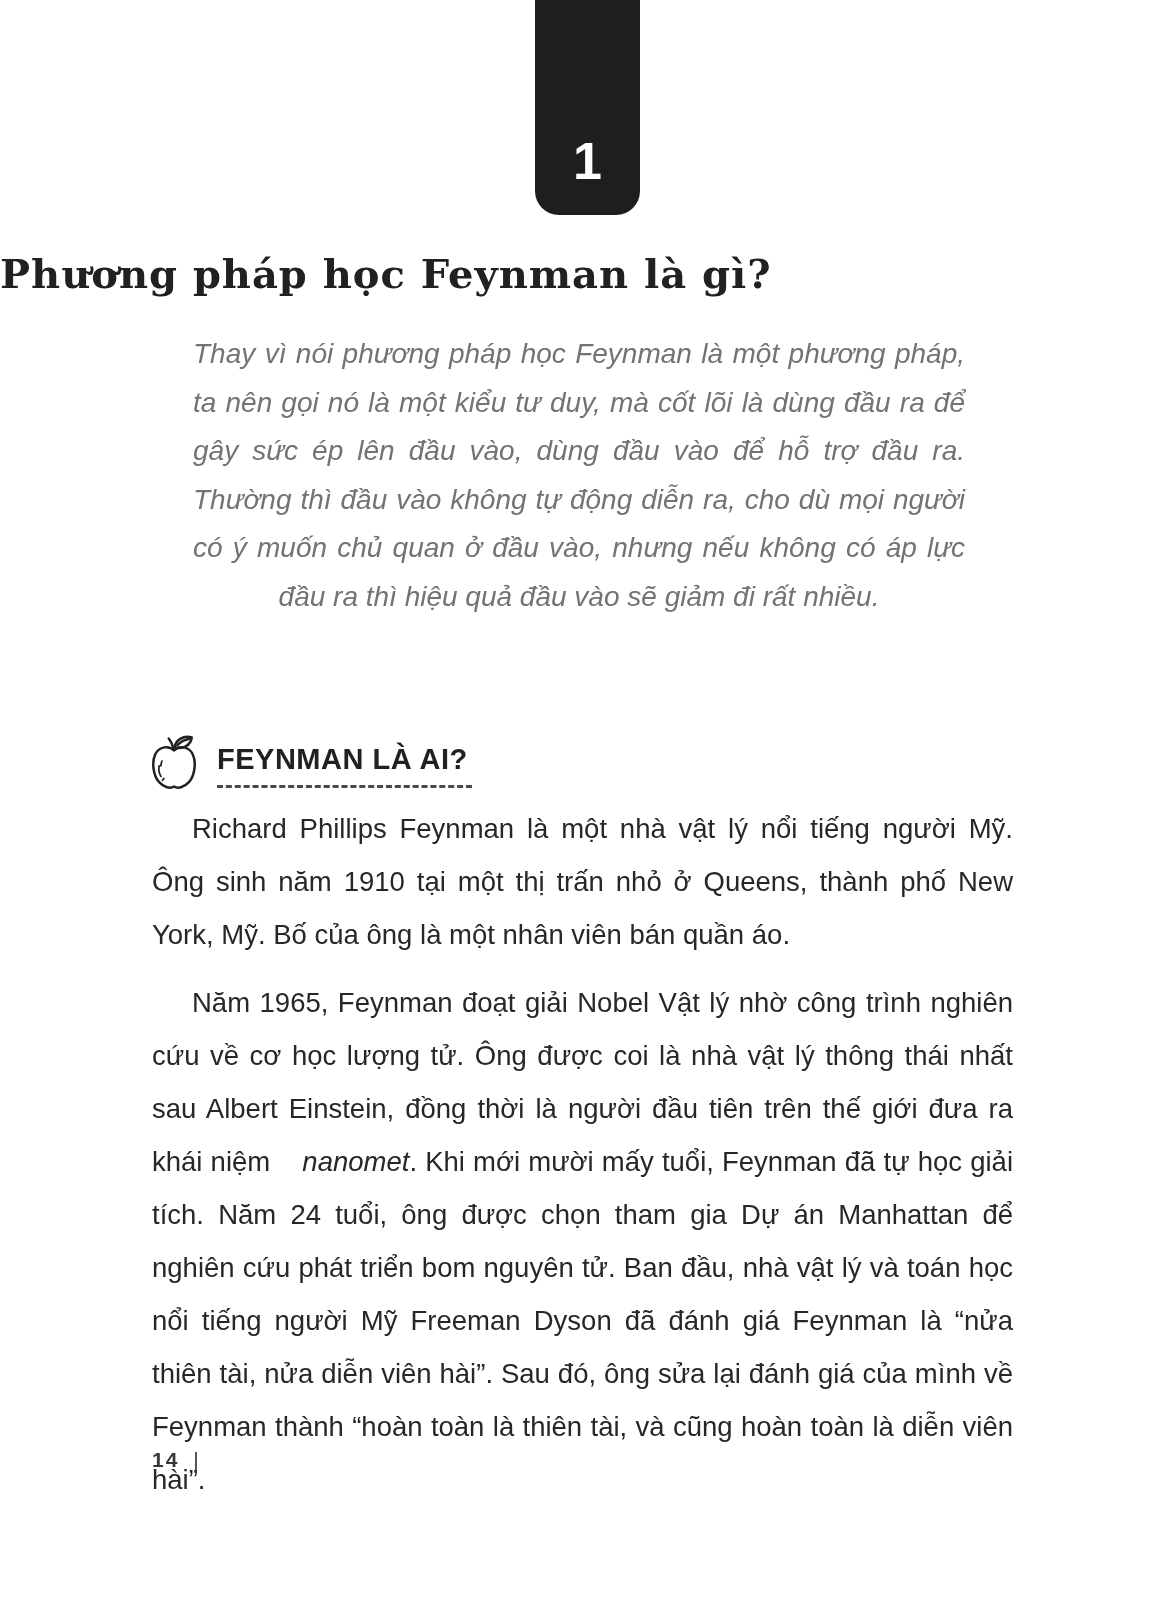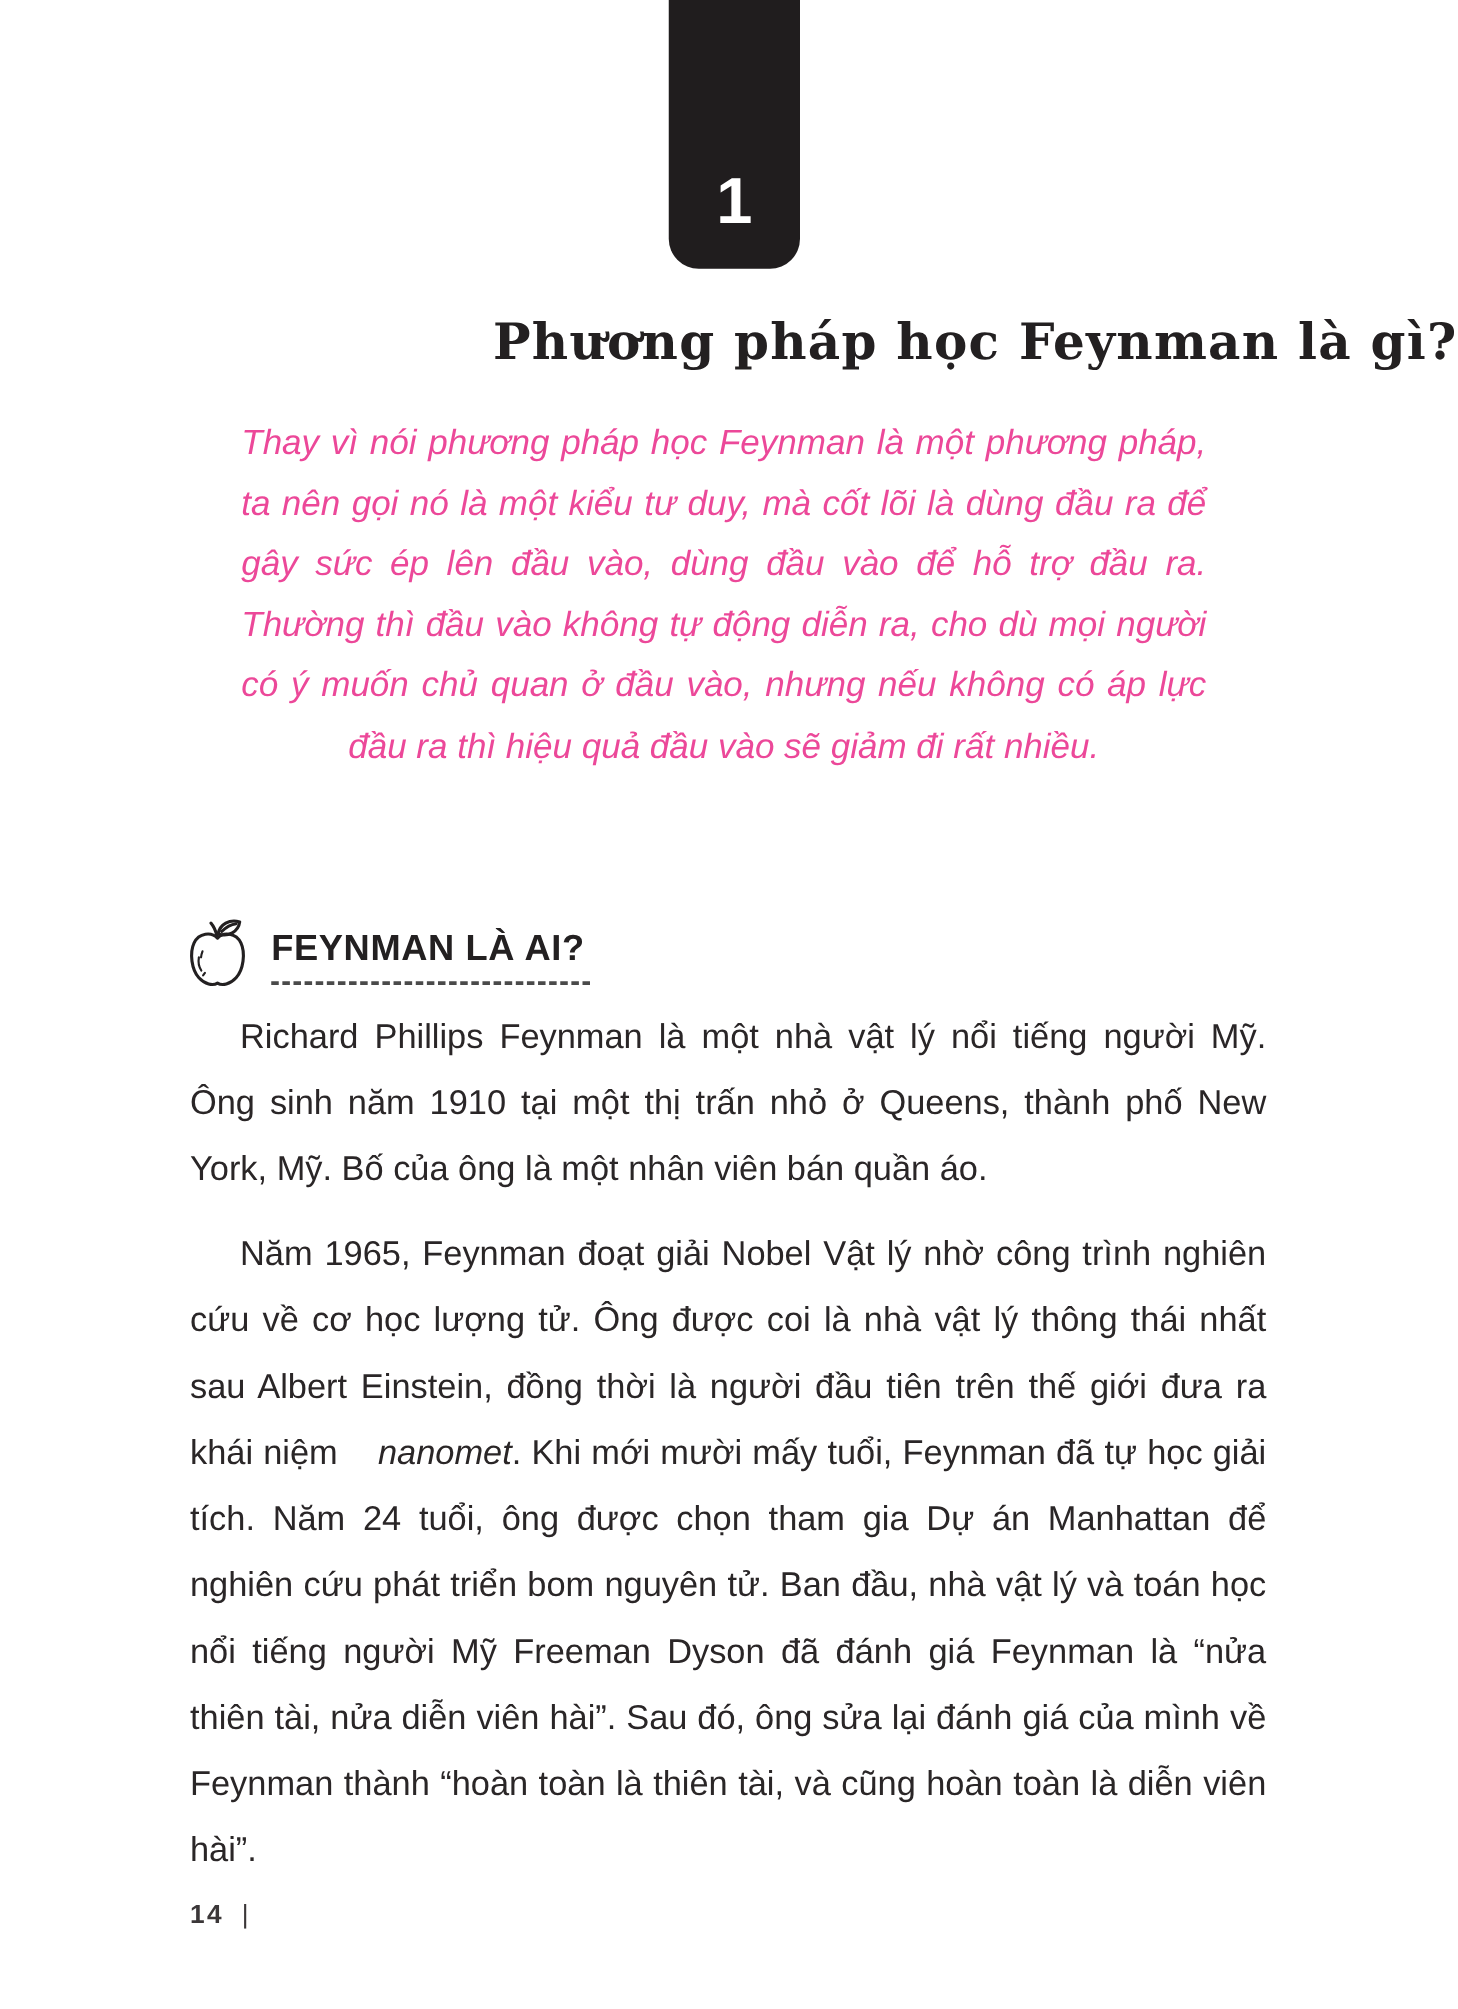--- a/index.html
+++ b/index.html
@@ -22,32 +22,32 @@
   }
   .chapter-num{
     color:#ffffff;
     font-weight:700;font-size:52px;line-height:1;
     padding-bottom:28px;
     font-family:"Liberation Sans","DejaVu Sans",sans-serif;
   }
   
   .title{
     position:absolute;top:250px;left:0;right:0;
-    margin:0;text-align:right;
+    margin:0;text-align:left;
     font-family:"DejaVu Serif","Liberation Serif",serif;
     font-weight:700;font-size:40px;line-height:1.2;
     letter-spacing:1px;color:#232021;
   }
   
   .intro{
     position:absolute;top:330px;left:193px;width:772px;
     margin:0;
     font-style:italic;font-size:28px;line-height:48.5px;
     text-align:justify;text-align-last:center;
-    color:#ec4899;
+    color:#737373;
   }
   
   .section-heading{
     position:absolute;top:733px;left:150px;
     display:flex;align-items:flex-end;gap:19px;
   }
   .apple{display:block;margin-bottom:-3px;}
   .apple svg{display:block;width:48px;height:58px;}
   .heading-label{
     font-weight:700;font-size:29px;line-height:1.2;
@@ -62,21 +62,21 @@
   .body-copy p{
     margin:0 0 15px 0;
     font-size:27.5px;line-height:53px;
     text-align:justify;
     text-indent:40px;
     color:#2a2627;
   }
   .body-copy em{font-style:italic;margin-left:24px;}
   
   .footer{
-    position:absolute;top:1520px;left:152px;
+    position:absolute;top:1448px;left:152px;
     display:flex;align-items:baseline;
     font-size:21px;font-weight:600;color:#3b3738;
   }
   .footer .num{letter-spacing:2px;}
   .footer .sep{margin:0 16px 0 14px;font-weight:400;color:#3b3738;}
   .footer .ftitle{letter-spacing:4.5px;}
 </style>
 </head>
 <body>
 

